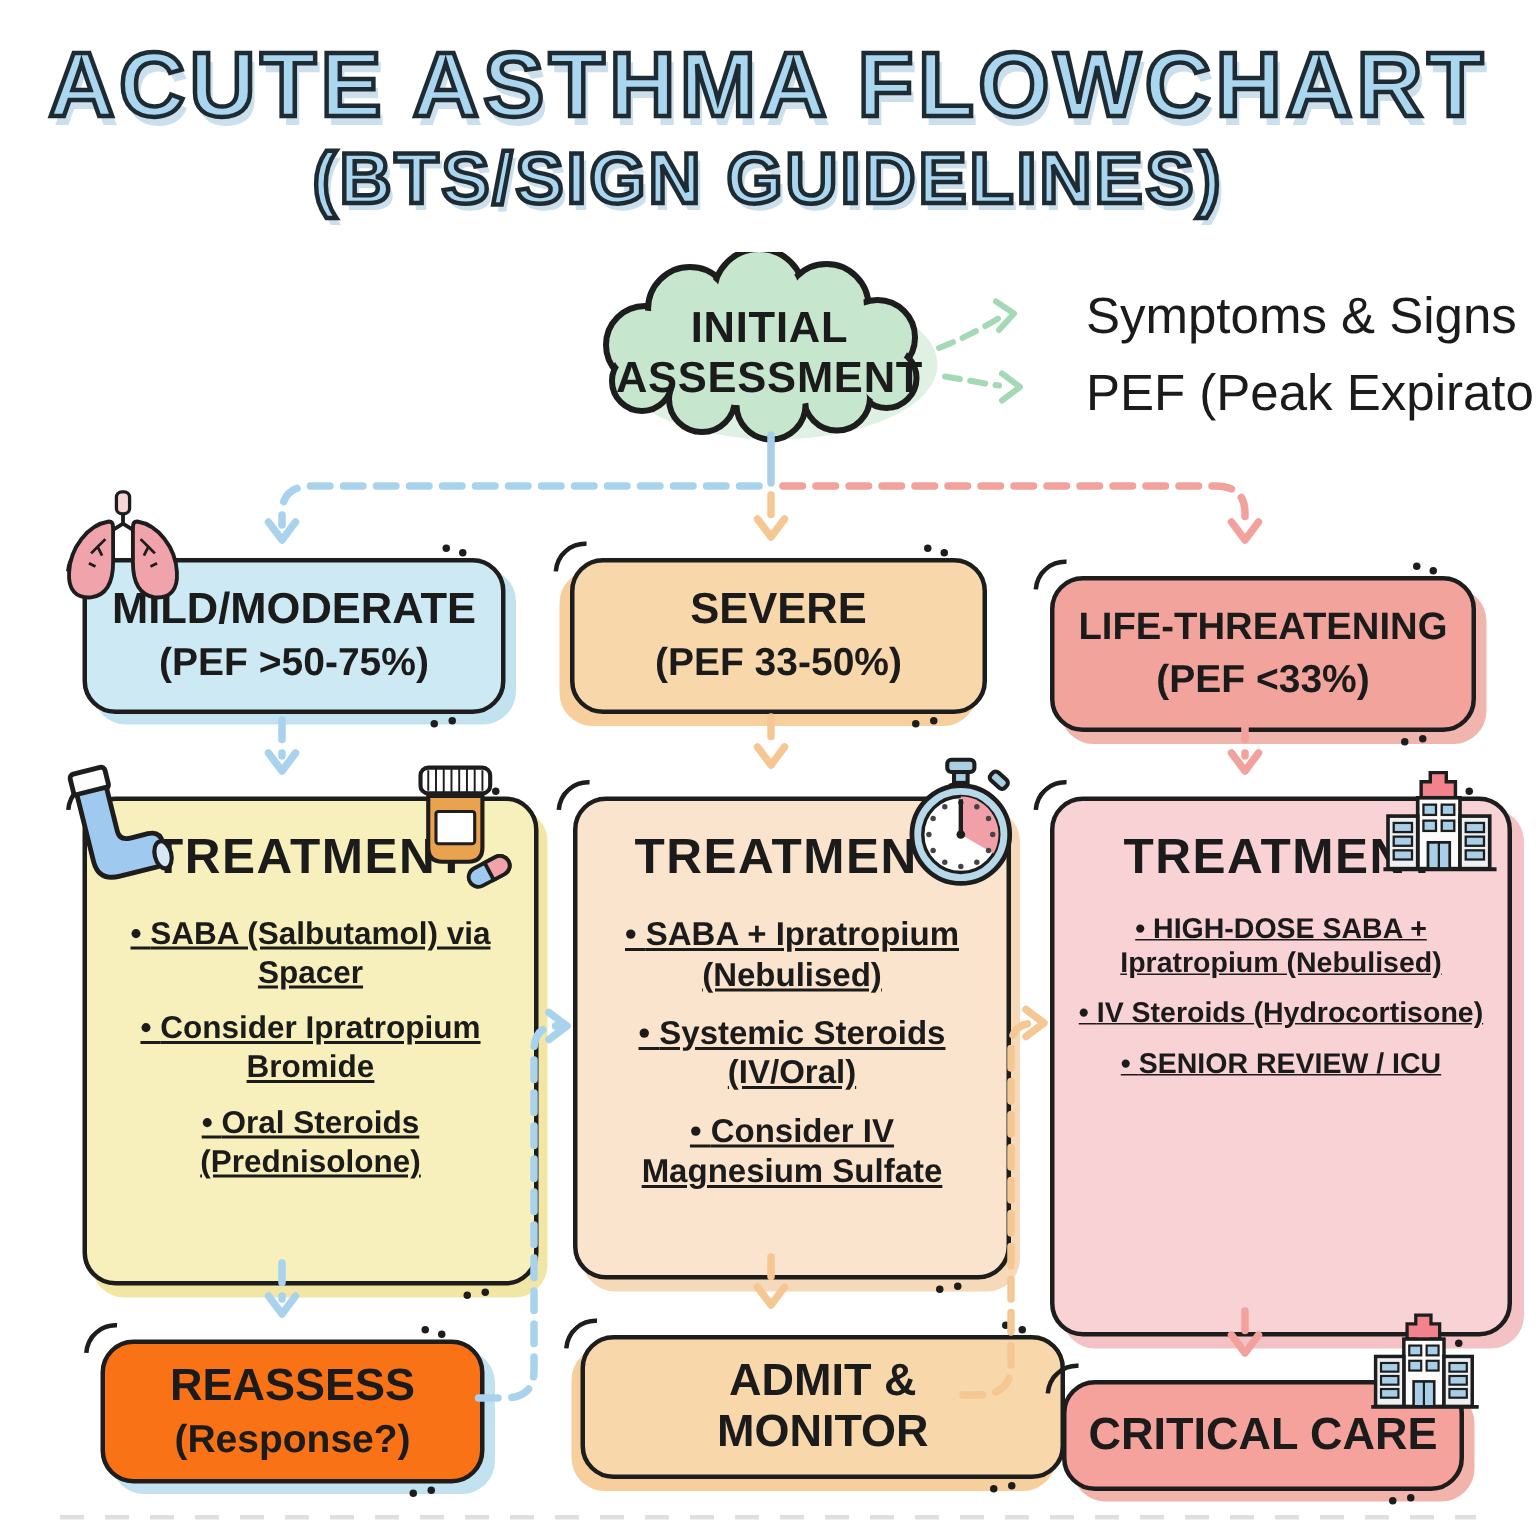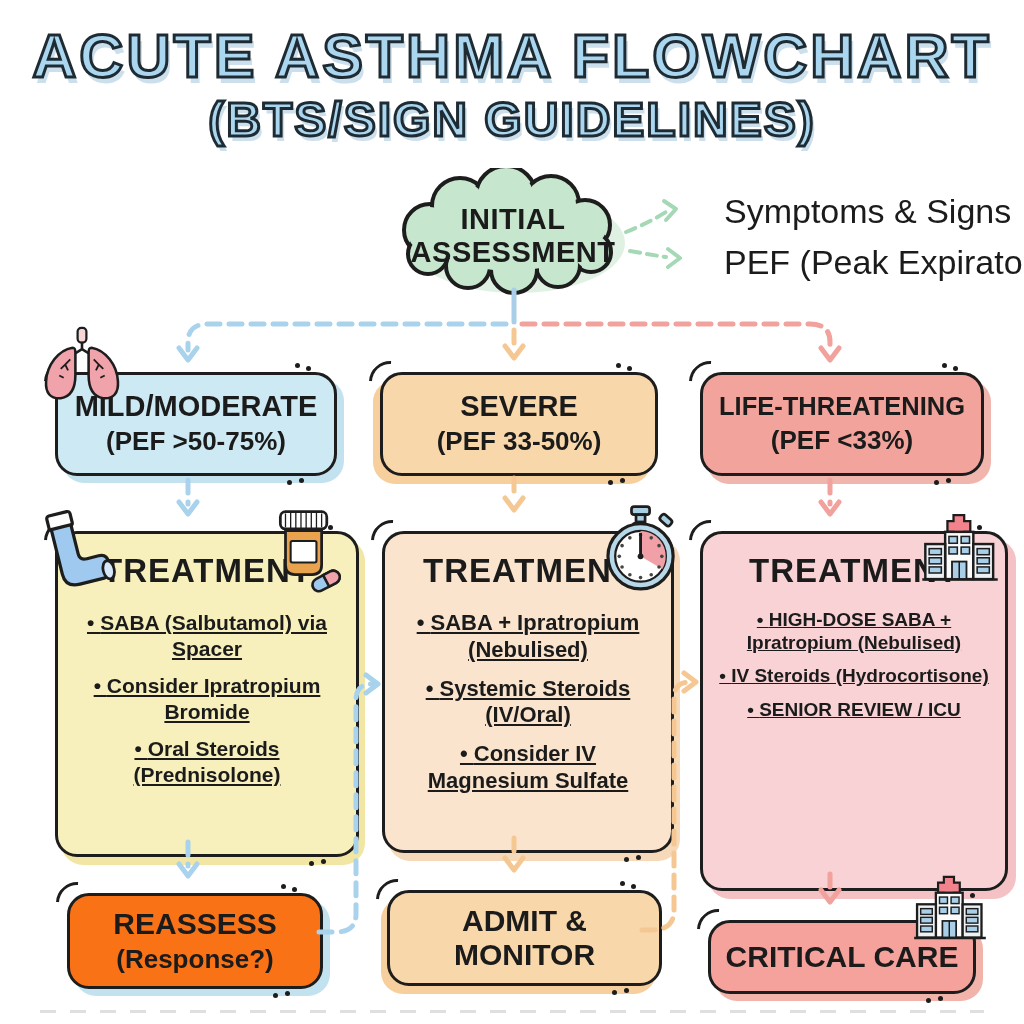--- a/index.html
+++ b/index.html
@@ -31,38 +31,38 @@
     border-radius:50%;background:#1d1d1d;box-shadow:11px 3px 0 #1d1d1d;}
   .dots-br{position:absolute;bottom:-12px;right:42px;width:5px;height:5px;border-radius:50%;
     background:#1d1d1d;box-shadow:12px -2px 0 #1d1d1d;}
 
   .sev-label{font-size:29px;font-weight:bold;line-height:1.1;}
   .sev-label.tight{font-size:25.5px;}
   .sev-pef{font-size:26px;font-weight:bold;margin-top:4px;}
 
   .box-mild{left:55px;top:372px;width:276px;height:98px;background:#cde9f3;box-shadow:7px 7px 0 #c2e2ef;}
   .box-severe{left:380px;top:372px;width:272px;height:98px;background:#f8d7ab;box-shadow:-7px 8px 0 #f6cf9d;}
-  .box-life{left:700px;top:372px;width:278px;height:98px;background:#f2a49c;box-shadow:7px 8px 0 #f0b5ad;}
+  .box-life{left:700px;top:384px;width:278px;height:98px;background:#f2a49c;box-shadow:7px 8px 0 #f0b5ad;}
 
   
   .treat{justify-content:flex-start;padding:12px 10px 8px;}
   .treat-head{font-size:33px;font-weight:bold;letter-spacing:1px;margin:6px 0 2px;}
   .treat ul{list-style:none;margin:6px 0 0;padding:0 6px;}
   .treat li{font-weight:bold;line-height:1.22;margin:12px 0;text-decoration:underline;}
   .treat li::before{content:"• ";}
   .t1{left:55px;top:531px;width:278px;height:300px;background:#f7f0bc;box-shadow:6px 8px 0 #f2e6a4;}
   .t2{left:382px;top:531px;width:266px;height:296px;background:#fae4cd;box-shadow:6px 8px 0 #f6d9b9;}
   .t3{left:700px;top:531px;width:282px;height:334px;background:#f8d2d4;box-shadow:8px 8px 0 #f4c2c4;}
   .t1 li{font-size:21px;} .t2 li{font-size:22px;} .t3 li{font-size:19px;margin:10px 0;}
 
   
   .out-label{font-size:30px;font-weight:bold;line-height:1.15;}
   .out-sub{font-size:26px;font-weight:bold;margin-top:2px;}
   .o1{left:67px;top:893px;width:250px;height:90px;background:#f97316;box-shadow:7px 7px 0 #c2e2ef;}
-  .o2{left:387px;top:890px;width:253px;height:90px;background:#f8d7ab;box-shadow:-6px 8px 0 #f6cf9d;padding:0 8px;}
+  .o2{left:387px;top:890px;width:253px;height:90px;background:#f8d7ab;box-shadow:-6px 8px 0 #f6cf9d;padding:0 32px;}
   .o3{left:708px;top:920px;width:262px;height:68px;background:#f4a29b;box-shadow:7px 7px 0 #f2b3ab;}
 
   
   .icon{position:absolute;z-index:6;}
   .ic-lungs{left:38px;top:316px;width:88px;height:100px;}
   .ic-inhaler{left:26px;top:506px;width:92px;height:92px;}
   .ic-bottle{left:264px;top:502px;width:86px;height:96px;}
   .ic-stopwatch{left:598px;top:504px;width:86px;height:92px;}
   .ic-hospital1{left:920px;top:512px;width:80px;height:74px;}
   .ic-hospital2{left:912px;top:874px;width:76px;height:70px;}

